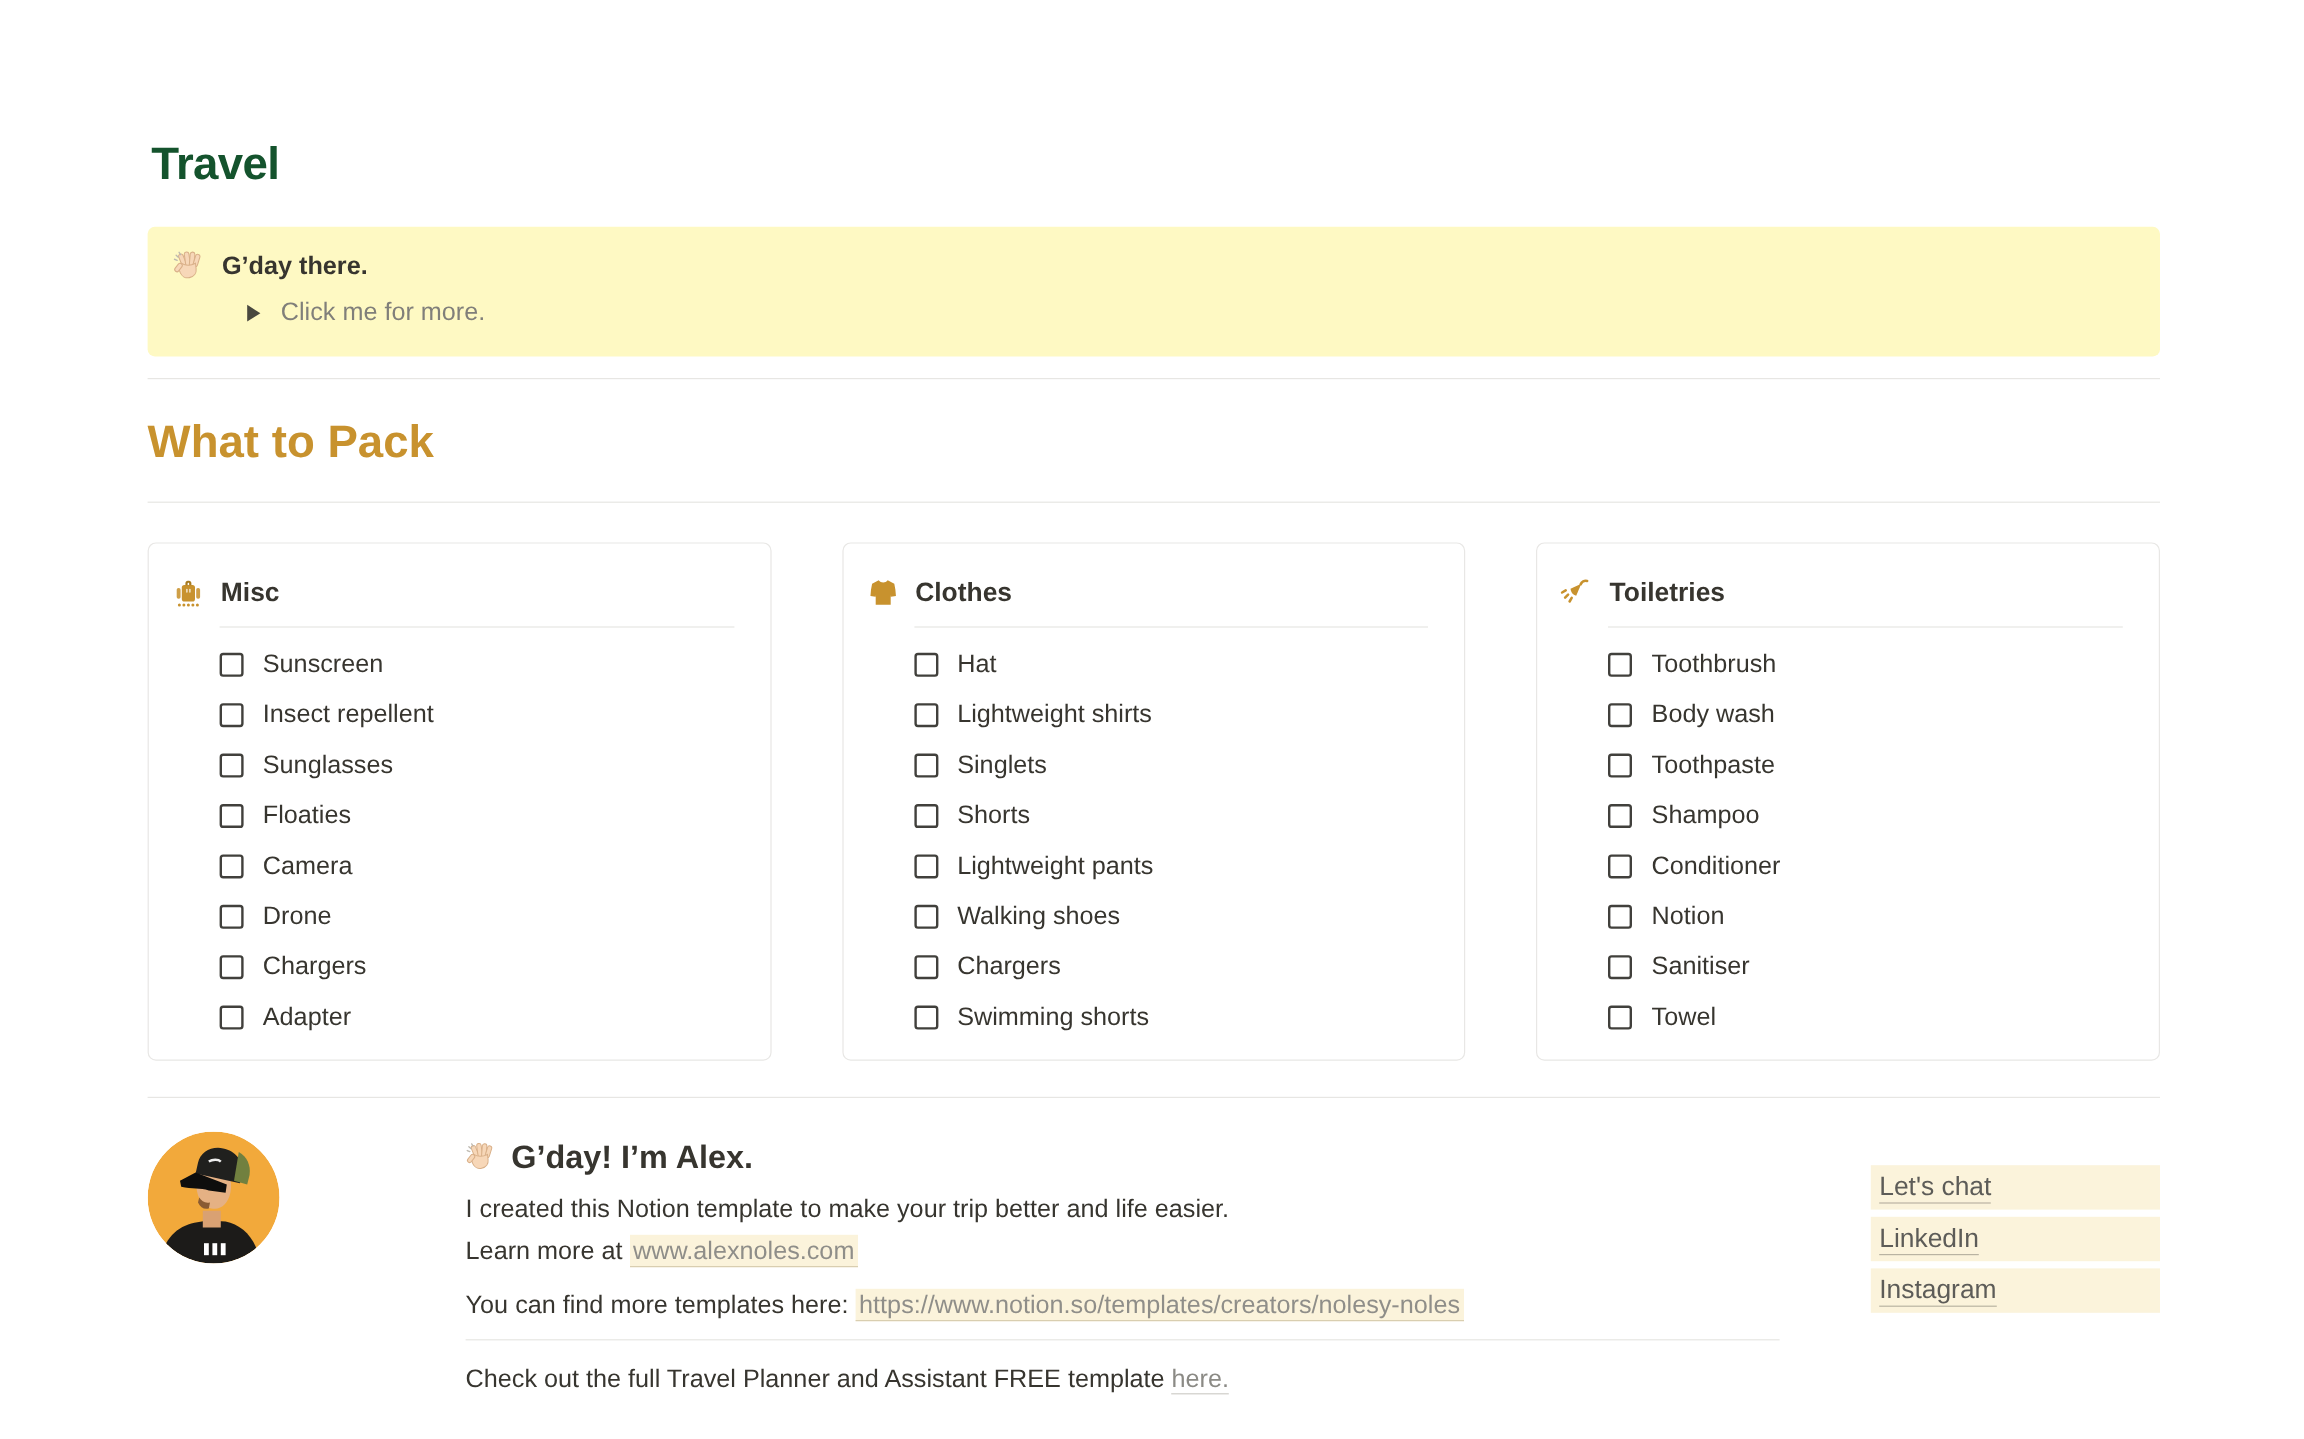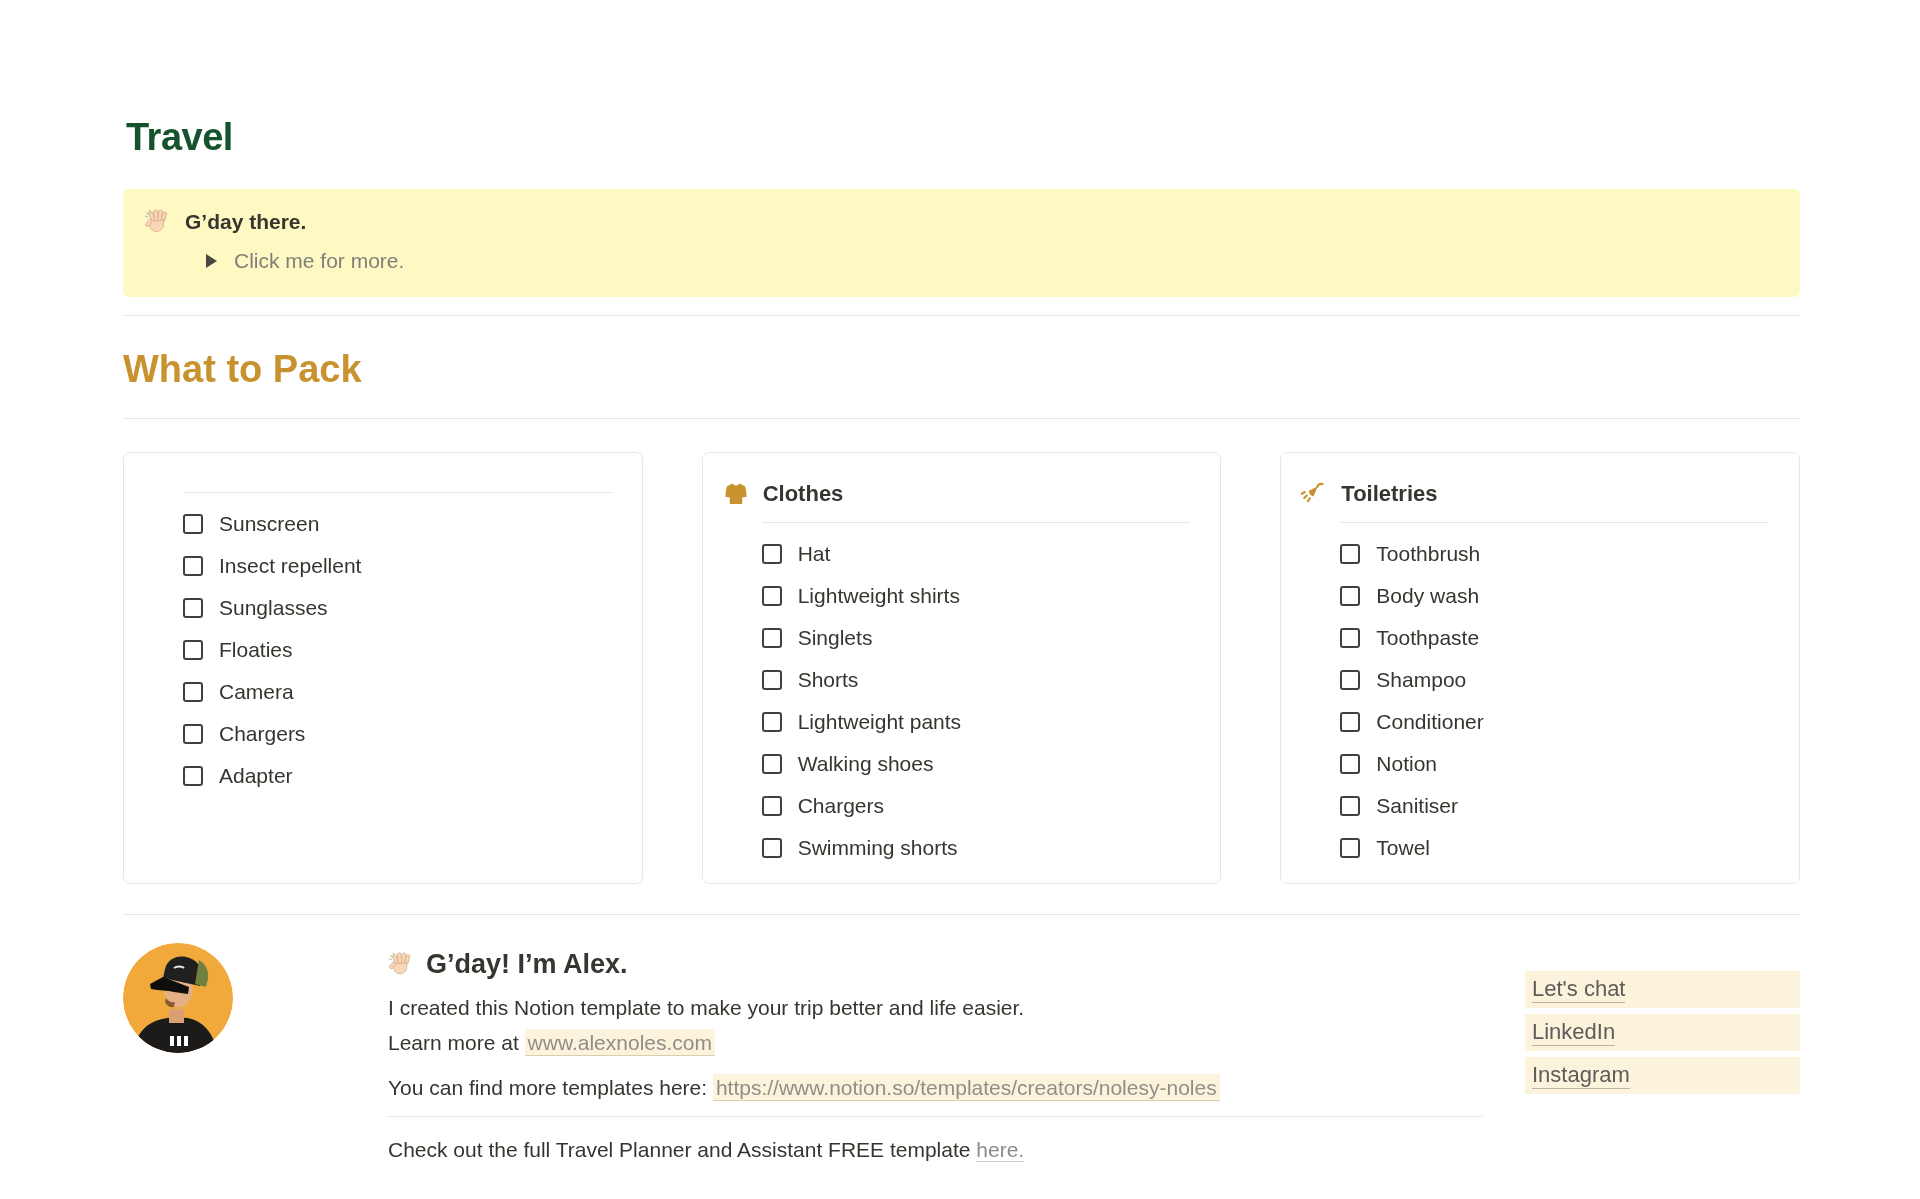--- a/index.html
+++ b/index.html
@@ -53,21 +53,21 @@
   .greeting .icon-slot { width:27px; height:27px; display:inline-flex; }
   .greeting-text { font-size:27px; font-weight:700; color:#37352F; }
   .fp { font-size:21px; line-height:24px; color:#37352F; }
   .p1 { margin-top:16px; }
   .p2 { margin-top:11px; }
   .p3 { margin-top:21px; }
   .footer-divider { margin-top:16px; }
   .p4 { margin-top:21px; }
   .hl-link { background:#FBF3DB; color:#8F8E89; border-bottom:1.5px solid #D9CEB0; padding:2px 3px 1px 3px; cursor:pointer; }
   .plain-link { color:#8B8A85; border-bottom:1.5px solid #CFCEC9; cursor:pointer; }
-  .right-col { margin-left:auto; width:275px; flex:none; margin-top:28px; }
+  .right-col { margin-left:auto; width:241px; flex:none; margin-top:28px; }
   .social-row { background:#FBF3DB; padding:5px 8px 6px 7px; margin-bottom:6px; cursor:pointer; }
   .social-text { font-size:22px; color:#5D5C58; border-bottom:1.5px solid #B9B3A2; padding-bottom:1px; }
 
   .icon-slot svg { width:100%; height:100%; }
 </style>
 </head>
 <body>
 
 <div class="page">
   <div class="content">
@@ -102,20 +102,40 @@
     </div>
 
     <div class="divider div-1"></div>
 
     <h2 class="section-heading">What to Pack</h2>
 
     <div class="divider div-2"></div>
 
     <div class="cards-row">
   <section class="card">
+    <div class="card-head">
+      <span class="card-icon">
+              <svg viewBox="0 0 24 24">
+                <g fill="#C8922E">
+                  <rect x="7.6" y="6.8" width="8.8" height="11" rx="1.7"></rect>
+                  <rect x="4.2" y="8.8" width="2.6" height="7.2" rx="1.2" opacity=".88"></rect>
+                  <rect x="17.2" y="8.8" width="2.6" height="7.2" rx="1.2" opacity=".88"></rect>
+                  <circle cx="6" cy="20.2" r="1"></circle>
+                  <circle cx="9" cy="20.2" r="1"></circle>
+                  <circle cx="12" cy="20.2" r="1"></circle>
+                  <circle cx="15" cy="20.2" r="1"></circle>
+                  <circle cx="18" cy="20.2" r="1"></circle>
+                </g>
+                <path fill="#A87B22" d="M10 7V5.6c0-.9.7-1.6 1.6-1.6h.8c.9 0 1.6.7 1.6 1.6V7h-1.5V5.7c0-.2-.2-.4-.4-.4h-.2c-.2 0-.4.2-.4.4V7z"></path>
+                <rect x="10.5" y="9.3" width="1" height="2.6" rx=".5" fill="#FFF" opacity=".75"></rect>
+                <rect x="12.5" y="9.3" width="1" height="2.6" rx=".5" fill="#FFF" opacity=".75"></rect>
+              </svg>
+            </span>
+      <h3 class="card-title">Misc</h3>
+    </div>
     <div class="card-body">
       <div class="card-divider"></div>
       <div class="card-list">
   <div class="todo">
     <span class="checkbox"></span>
     <span class="todo-label">Sunscreen</span>
   </div>
 
   <div class="todo">
     <span class="checkbox"></span>
@@ -130,20 +150,24 @@
   <div class="todo">
     <span class="checkbox"></span>
     <span class="todo-label">Floaties</span>
   </div>
 
   <div class="todo">
     <span class="checkbox"></span>
     <span class="todo-label">Camera</span>
   </div>
 
+  <div class="todo">
+    <span class="checkbox"></span>
+    <span class="todo-label">Drone</span>
+  </div>
 
   <div class="todo">
     <span class="checkbox"></span>
     <span class="todo-label">Chargers</span>
   </div>
 
   <div class="todo">
     <span class="checkbox"></span>
     <span class="todo-label">Adapter</span>
   </div>

